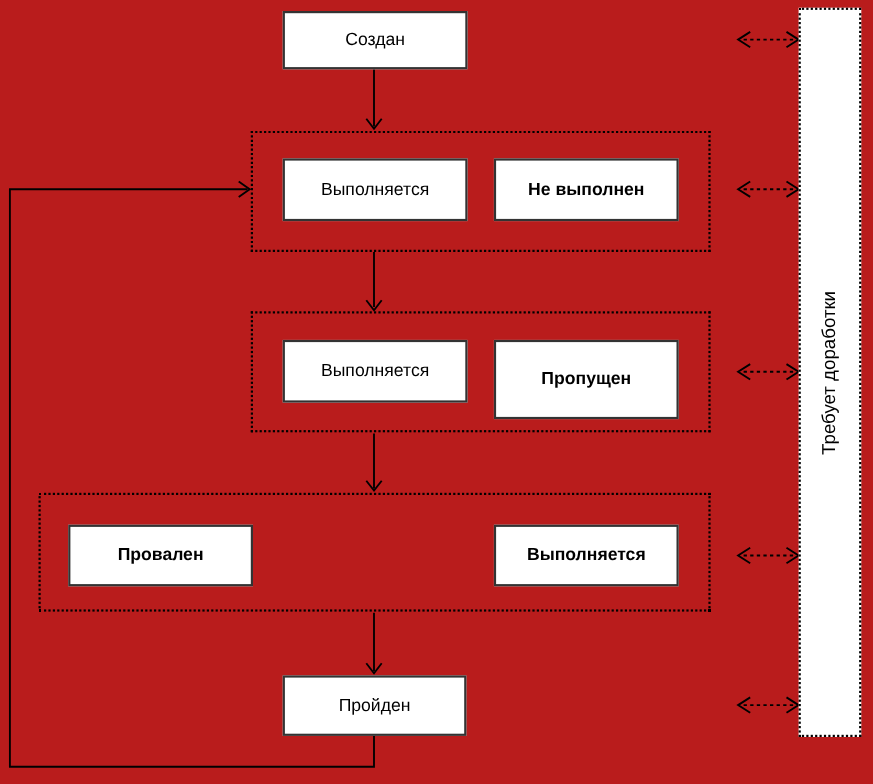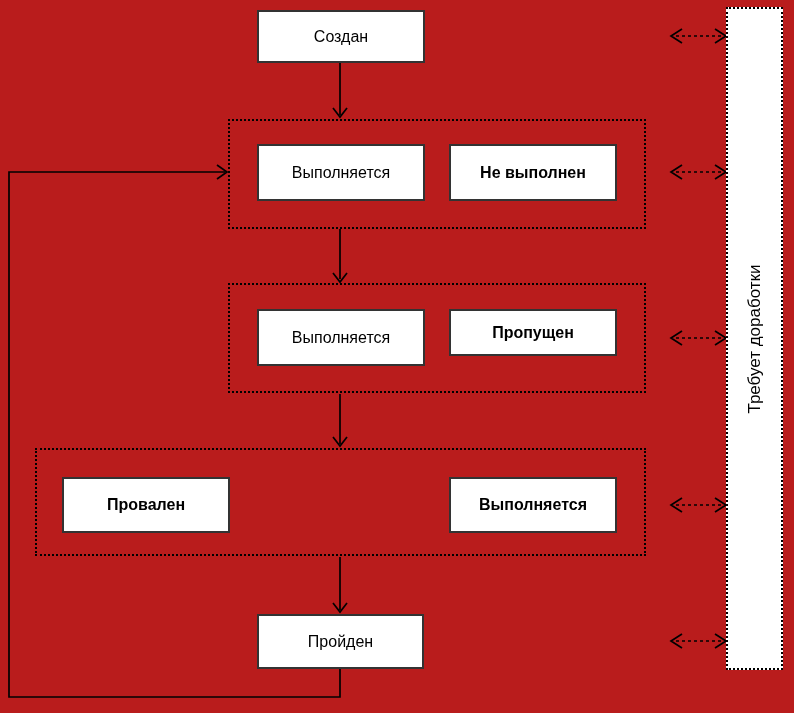--- a/index.html
+++ b/index.html
@@ -130,21 +130,21 @@
   <div class="node" style="left:257px; top:144px; width:168px; height:57px;">
     <span class="lbl">Выполняется</span>
   </div>
   <div class="node bold" style="left:449px; top:144px; width:168px; height:57px;">
     <span class="lbl">Не выполнен</span>
   </div>
 
   <div class="node" style="left:257px; top:309px; width:168px; height:57px;">
     <span class="lbl">Выполняется</span>
   </div>
-  <div class="node bold" style="left:449px; top:309px; width:168px; height:47px;">
+  <div class="node bold" style="left:449px; top:309px; width:168px; height:72px;">
     <span class="lbl">Пропущен</span>
   </div>
 
   <div class="node bold" style="left:62px; top:477px; width:168px; height:56px;">
     <span class="lbl">Провален</span>
   </div>
   <div class="node bold" style="left:449px; top:477px; width:168px; height:56px;">
     <span class="lbl">Выполняется</span>
   </div>
 

